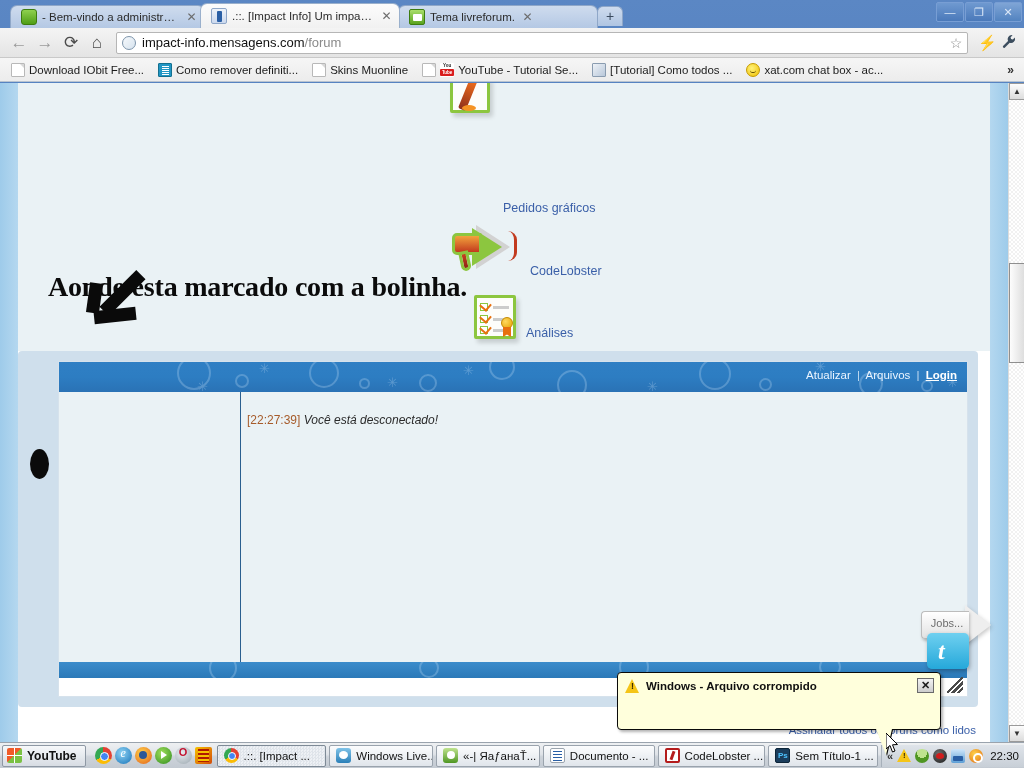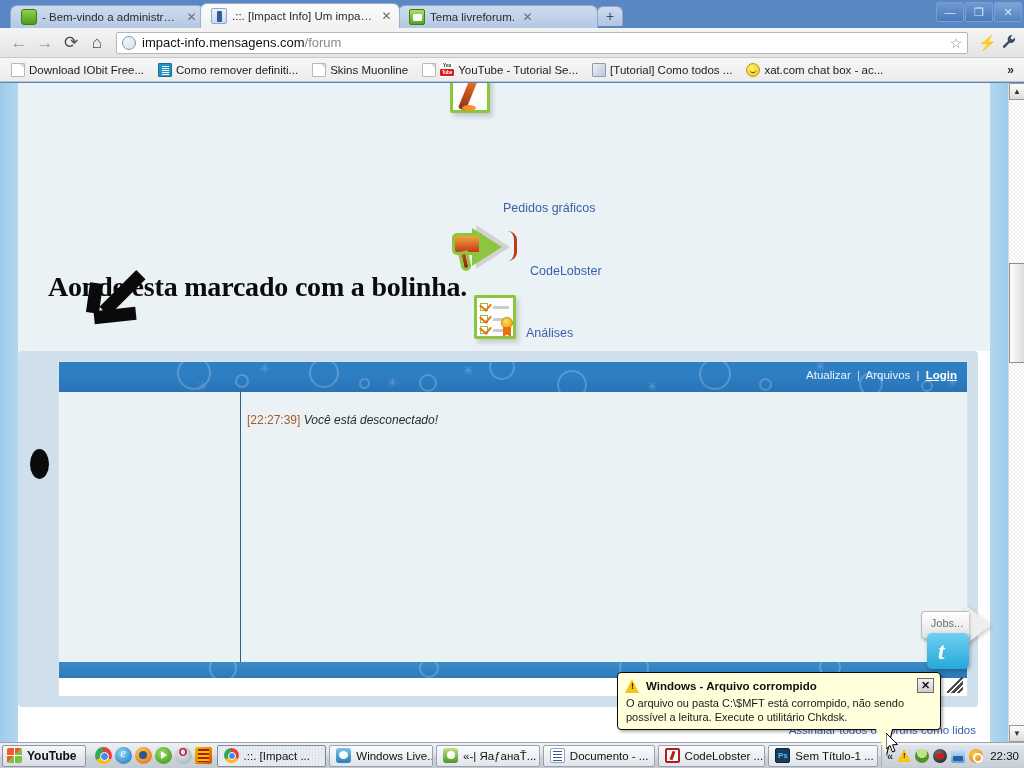--- a/index.html
+++ b/index.html
@@ -763,21 +763,20 @@
     <div id="sb-thumb"></div>
     <div class="sb-arrow" id="sb-down">▼</div>
   </div>
 
   <div id="notification">
     <div id="notif-title-row">
       <span id="notif-warn"></span>
       <span id="notif-title">Windows - Arquivo corrompido</span>
       <span id="notif-close">✕</span>
     </div>
-    <div id="notif-body">O arquivo ou pasta C:\$MFT está corrompido, não sendo possível a leitura. Execute o utilitário Chkdsk.</div>
     <div id="notif-tail"></div>
   </div>
 
 </div>
 
 <div id="taskbar">
   <div id="start-button">
     <span id="start-logo"></span>
     <span>YouTube</span>
   </div>

